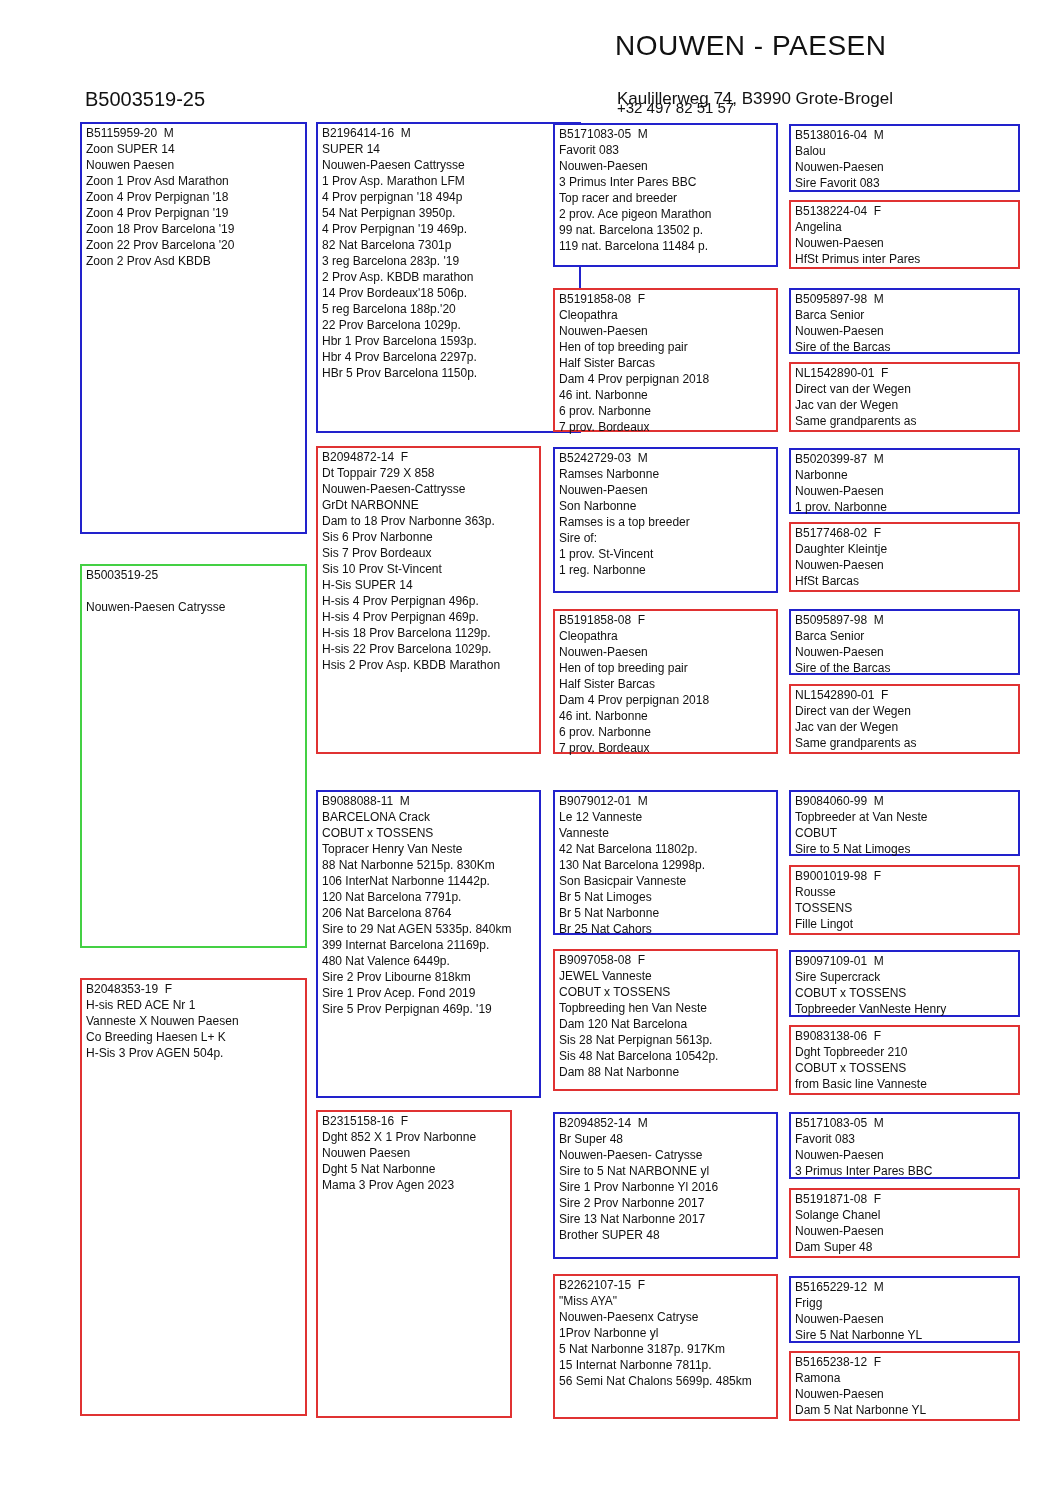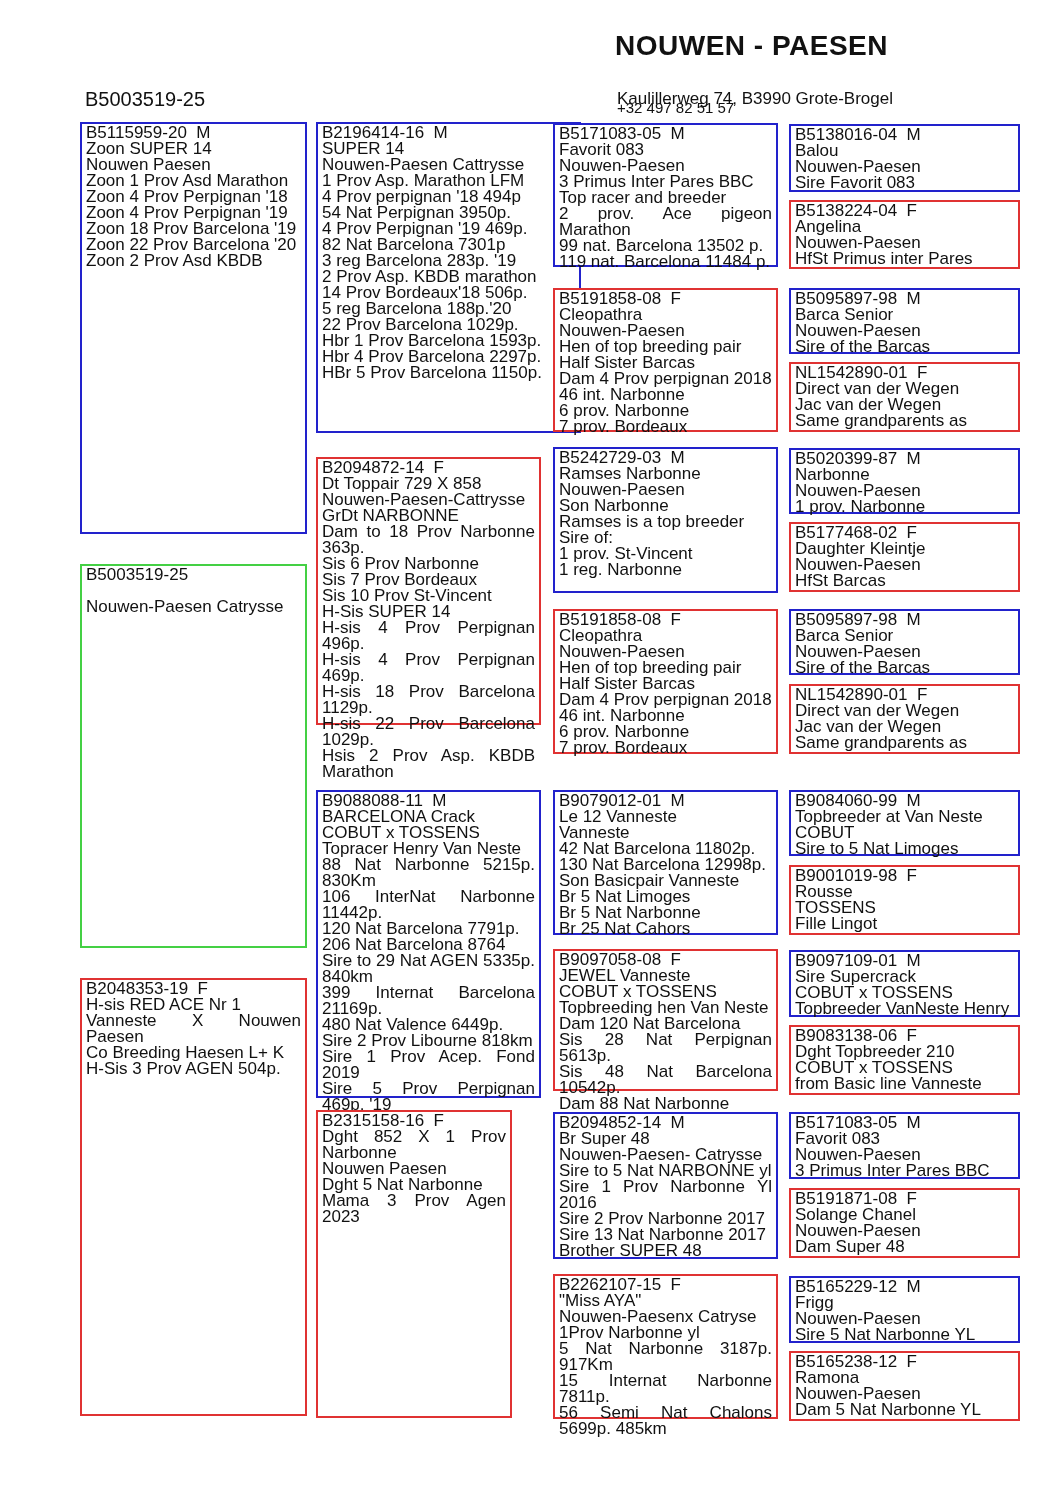--- a/index.html
+++ b/index.html
@@ -2,29 +2,29 @@
 <html><head>
 <meta charset="utf-8">
 <style>
   html,body{margin:0;padding:0;background:#ffffff;}
   .page{
     position:relative;width:1058px;height:1497px;background:#ffffff;
     font-family:"Liberation Sans",sans-serif;color:#111;overflow:hidden;
   }
   .hdr-title{
     position:absolute;left:615px;top:30px;width:330px;
-    font-size:28px;font-weight:bold;letter-spacing:0.5px;white-space:nowrap;
+    font-size:28px;font-weight:normal;letter-spacing:0.5px;white-space:nowrap;
   }
   .hdr-address{position:absolute;left:617px;top:74px;font-size:17px;white-space:nowrap;margin-top:15px;}
   .hdr-phone{position:absolute;left:617px;top:99px;font-size:15px;white-space:nowrap;}
   .hdr-ring{position:absolute;left:85px;top:88px;font-size:20px;white-space:nowrap;}
   .box{
     position:absolute;box-sizing:border-box;background:#fff;
     border:2px solid #000;padding:1px 4px 2px 4px;
-    font-size:17px;line-height:16px;white-space:pre-line;text-align:justify;
+    font-size:12px;line-height:16px;white-space:pre-line;text-align:justify;
   }
   .m{border-color:#2222cc;}
   .f{border-color:#e03232;}
   .s{border-color:#44d044;}
 </style>
 </head>
 <body>
 
 <div class="page">
 
@@ -60,21 +60,21 @@
 4 Prov Perpignan '19 469p.
 82 Nat Barcelona 7301p
 3 reg Barcelona 283p. '19
 2 Prov Asp. KBDB marathon
 14 Prov Bordeaux'18 506p.
 5 reg Barcelona 188p.'20
 22 Prov Barcelona 1029p.
 Hbr 1 Prov Barcelona 1593p.
 Hbr 4 Prov Barcelona 2297p.
 HBr 5 Prov Barcelona 1150p.</div>
-  <div class="box f" style="left:316px;top:457px;width:225px;height:268px">B2094872-14&nbsp;&nbsp;F
+  <div class="box f" style="left:316px;top:446px;width:225px;height:308px">B2094872-14&nbsp;&nbsp;F
 Dt Toppair 729 X 858
 Nouwen-Paesen-Cattrysse
 GrDt NARBONNE
 Dam to 18 Prov Narbonne 363p.
 Sis 6 Prov Narbonne
 Sis 7 Prov Bordeaux
 Sis 10 Prov St-Vincent
 H-Sis SUPER 14
 H-sis 4 Prov Perpignan 496p.
 H-sis 4 Prov Perpignan 469p.

